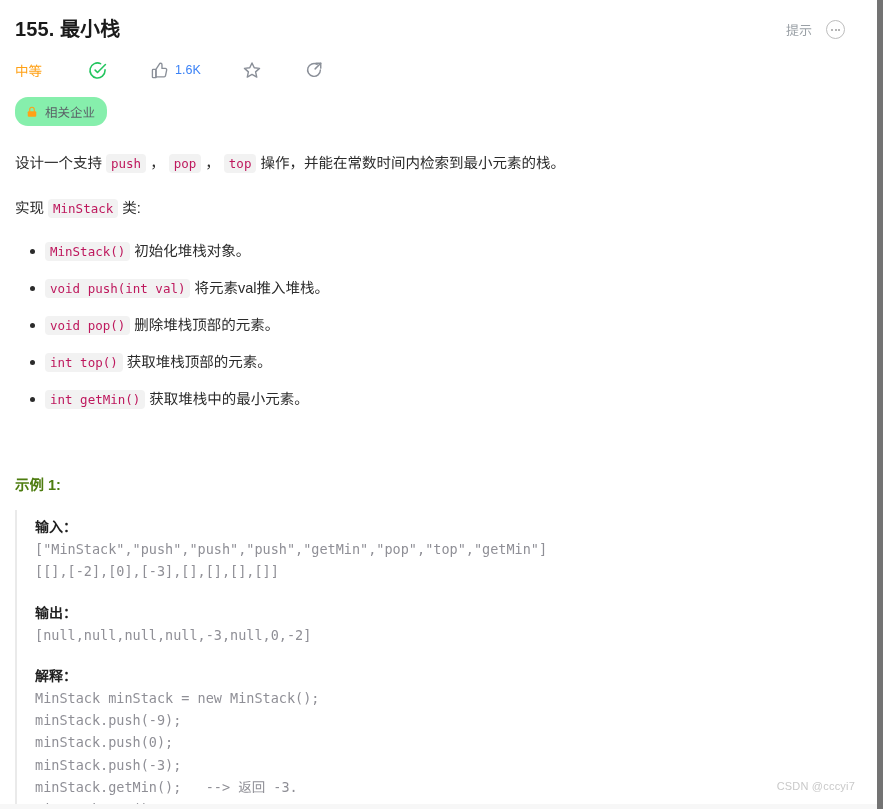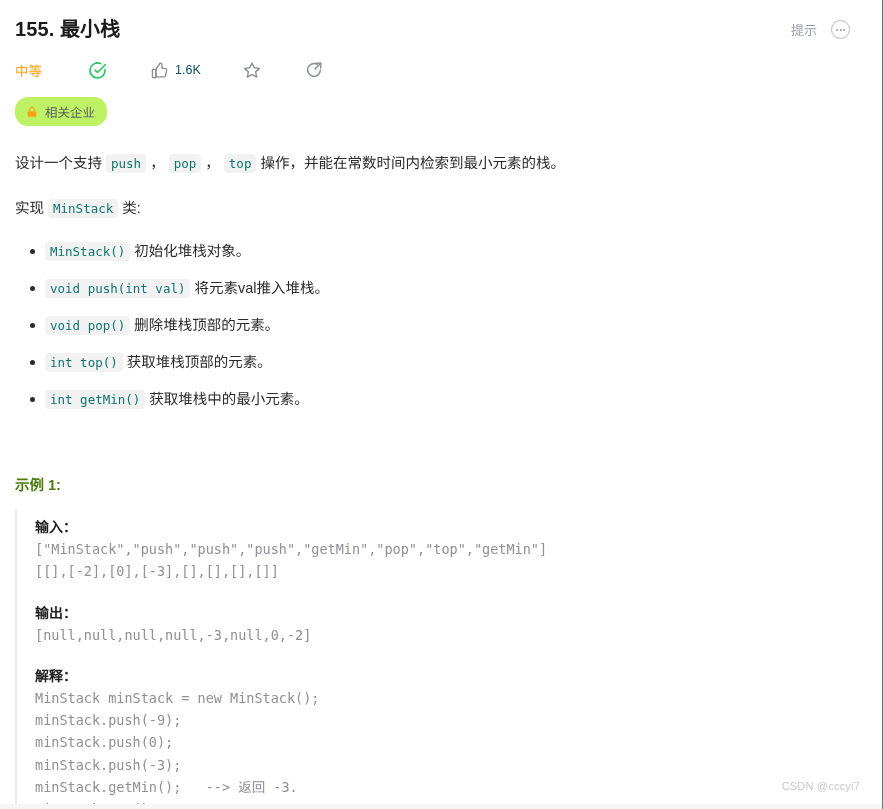--- a/index.html
+++ b/index.html
@@ -15,21 +15,21 @@
     font-family: "Liberation Sans", "DejaVu Sans", sans-serif;
     color: #262626;
     overflow: hidden;
     position: relative;
   }
   .page {
     position: relative;
     width: 883px;
     height: 809px;
     background: #ffffff;
-    border-right: 1px solid #737373;
+    border-right: 6px solid #737373;
     overflow: hidden;
   }
   .content {
     padding: 14px 22px 0 15px;
   }
 
   
   .header-row {
     display: flex;
     align-items: flex-start;
@@ -87,31 +87,31 @@
   }
   .meta-icon {
     display: flex;
     align-items: center;
     margin-right: 28px;
   }
   .meta-icon.likes { margin-right: 26px; }
   .meta-icon.star  { margin-right: 28px; }
   .like-count {
     font-size: 12.5px;
-    color: #0c4a6e;
+    color: #3b82f6;
     margin-left: 7px;
   }
 
   
   .badge-row { margin-top: 14px; }
   .company-badge {
     display: inline-flex;
     align-items: center;
     gap: 7px;
-    background: #bef264;
+    background: #86efac;
     border-radius: 13px;
     padding: 5px 12px 5px 11px;
     font-size: 12.5px;
     color: #5a5f66;
   }
 
   
   .para {
     font-size: 14.5px;
     line-height: 22px;
@@ -119,21 +119,21 @@
     margin: 26px 0 0 0;
   }
   .para.second { margin-top: 22px; }
 
   code.inline {
     font-family: "DejaVu Sans Mono", "Liberation Mono", monospace;
     font-size: 12.5px;
     background: #f2f2f2;
     border-radius: 4px;
     padding: 2px 5px;
-    color: #0f766e;
+    color: #be185d;
     white-space: nowrap;
   }
 
   ul.method-list {
     list-style: none;
     margin: 20px 0 0 0;
     padding: 0;
   }
   ul.method-list li {
     position: relative;

